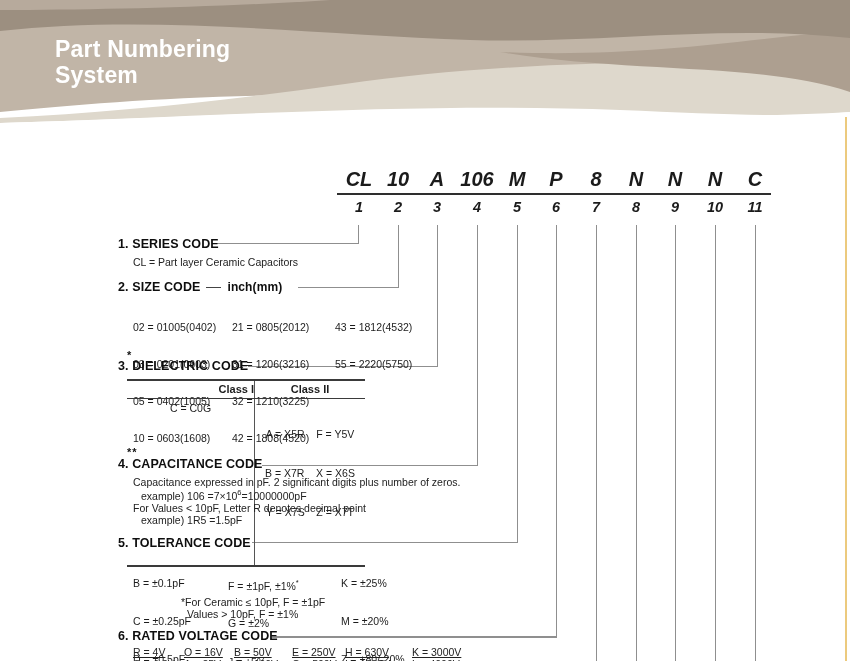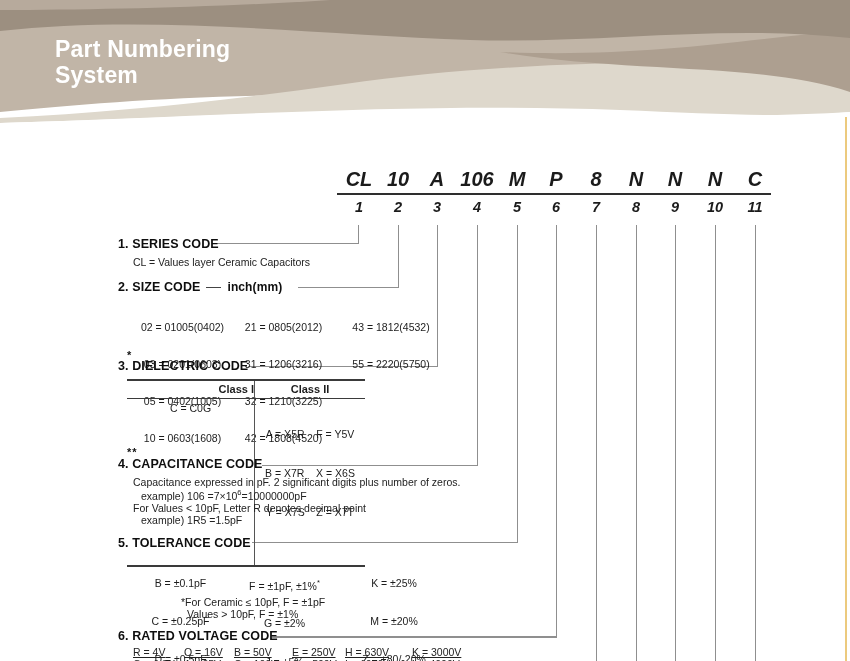--- a/index.html
+++ b/index.html
@@ -23,21 +23,21 @@
     font-size:14.5px; font-weight:bold; font-style:italic; color:#1b1b1b; }
   .pn-rule { position:absolute; left:337px; top:193px; width:434px; height:2px; background:#2e2e2e; }
   
   .vline { position:absolute; width:1px; background:#8f8f8f; }
   .hline { position:absolute; height:1px; background:#8f8f8f; }
   
   .sec-head { position:absolute; font-size:12.5px; font-weight:bold; color:#0e0e0e; letter-spacing:0.1px; }
   .sec-sub  { position:absolute; font-size:10.5px; color:#222; }
   .star     { position:absolute; font-size:11px; font-weight:bold; color:#111; letter-spacing:1px; }
   .codecol  { line-height:12.4px; font-size:10.5px; white-space:pre; }
-  .cols     { position:absolute; display:flex;text-align:center; }
+  .cols     { position:absolute; display:flex; }
   
   .dtable { position:absolute; left:127px; top:379px; width:238px;
     border-top:2px solid #3a3a3a; border-bottom:2px solid #3a3a3a; }
   .dtable .thead { display:flex; border-bottom:1.5px solid #3a3a3a; }
   .dtable .th { font-size:11px; font-weight:bold; text-align:center; padding:2px 0 3px; }
   .dtable .tbody { display:flex; }
   .dtable .c1 { width:128px; border-right:1px solid #555;text-align:right; }
   .dtable .c2 { width:110px; }
   .dtable .cell { font-size:10.5px; line-height:13px; padding:3px 0 20px; text-align:center; white-space:pre; }
   .supv { font-size:7.5px; vertical-align:super; }
@@ -106,21 +106,21 @@
   <div class="vline" style="left:755px; top:225px; height:436px"></div>
 
   <div class="hline" style="left:213px; top:243px; width:146px"></div>
   <div class="hline" style="left:298px; top:287px; width:101px"></div>
   <div class="hline" style="left:248px; top:366px; width:190px"></div>
   <div class="hline" style="left:262px; top:465px; width:216px"></div>
   <div class="hline" style="left:252px; top:542px; width:266px"></div>
   <div class="hline" style="left:272px; top:636px; width:285px; height:1.5px"></div>
 
   <div class="sec-head" style="left:118px; top:237px">1. SERIES CODE</div>
-  <div class="sec-sub" style="left:133px; top:256px">CL = Values layer Ceramic Capacitors</div>
+  <div class="sec-sub" style="left:133px; top:256px">CL = Part layer Ceramic Capacitors</div>
 
   <div class="sec-head" style="left:118px; top:280px">
     <span>2. SIZE CODE</span><span class="dash"></span><span style="font-size:12px">inch(mm)</span>
   </div>
   <div class="cols" style="left:133px; top:296px">
     <div class="codecol" style="width:99px">
       <div>02 = 01005(0402)</div>
       <div>03 = 0201(0603)</div>
       <div>05 = 0402(1005)</div>
       <div>10 = 0603(1608)</div>

